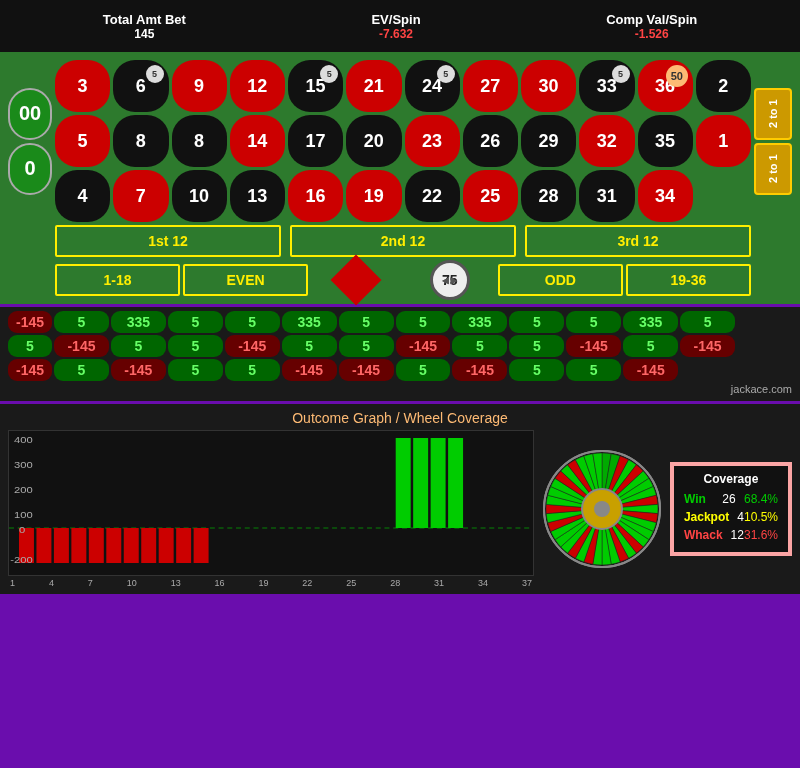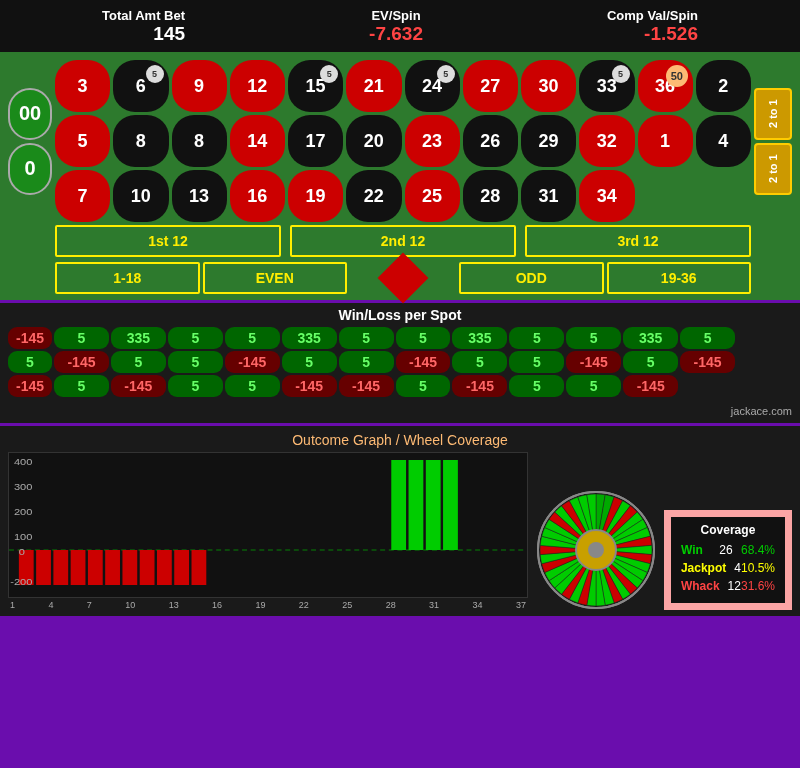--- a/index.html
+++ b/index.html
@@ -16,21 +16,21 @@
       background: #111;
       color: white;
       display: flex;
       justify-content: space-around;
       align-items: center;
       padding: 6px 10px;
       height: 52px;
     }
     .stat-block { text-align: center; }
     .stat-label { font-size: 13px; font-weight: bold; color: white; }
-    .stat-value { font-size: 19px; font-weight: bold; text-align: right; }
+    .stat-value { font-size: 12px; font-weight: bold; }
     .stat-value.neutral { color: white; }
     .stat-value.negative { color: #ff4444; }
 
     
     #roulette-section {
       background: #2d7a2d;
       padding: 8px 8px 4px 8px;
       margin: 0;
     }
 
@@ -244,40 +244,40 @@
       padding: 3px 2px;
       border-radius: 9px;
     }
     .wl-neg { background: #660000; color: #ff6666; }
     .wl-pos { background: #006600; color: #66ff66; }
     .wl-empty { background: transparent; }
     #jackace-credit {
       text-align: right;
       color: #aaa;
       font-size: 11px;
-      margin-top: 8px;
+      margin-top: 2px;
     }
 
     
     #outcome-section {
       background: #1a1a1a;
       padding: 6px 8px;
       margin-top: 3px;
     }
     #outcome-title {
       color: #fdba74;
       font-size: 14px;
       font-weight: normal;
       text-align: center;
       margin-bottom: 4px;
     }
     #outcome-content {
       display: flex;
       gap: 8px;
-      align-items: flex-end;
+      align-items: center;
     }
     #bar-chart {
       flex: 1;
       position: relative;
       height: 140px;
       background: #111;
       border: 1px solid #333;
     }
     
     #x-labels {
@@ -290,21 +290,21 @@
 
     #wheel-container {
       width: 120px;
       height: 120px;
       position: relative;
       flex-shrink: 0;
     }
 
     #coverage-box {
       background: #111;
-      border: 7px solid #fca5a5;
+      border: 4px solid #fca5a5;
       padding: 6px 10px;
       min-width: 120px;
     }
     #coverage-title {
       color: white;
       font-size: 12px;
       font-weight: bold;
       text-align: center;
       margin-bottom: 6px;
     }
@@ -369,20 +369,21 @@
           <div class="num-cell red">5</div>
           <div class="num-cell black">8</div>
           <div class="num-cell black">8</div>
           <div class="num-cell red">14</div>
           <div class="num-cell black">17</div>
           <div class="num-cell black">20</div>
           <div class="num-cell red">23</div>
           <div class="num-cell black">26</div>
           <div class="num-cell black">29</div>
           <div class="num-cell red">32</div>
+          <div class="num-cell black">35</div>
           <div class="num-cell red">1</div>
           <div class="num-cell black">4</div>
           <div class="num-cell red">7</div>
           <div class="num-cell black">10</div>
           <div class="num-cell black">13</div>
           <div class="num-cell red">16</div>
           <div class="num-cell red">19</div>
           <div class="num-cell black">22</div>
           <div class="num-cell red">25</div>
           <div class="num-cell black">28</div>
@@ -401,28 +402,30 @@
       <div class="dozen-cell">2nd 12</div>
       <div class="dozen-cell">3rd 12</div>
     </div>
 
     <div id="bottom-row">
       <div class="bottom-cell">1-18</div>
       <div class="bottom-cell">EVEN</div>
       <div id="diamond-cell">
         <div class="diamond-shape"></div>
       </div>
+      <div id="chip-75-cell">
+        <div class="chip-75">75</div>
+      </div>
       <div class="bottom-cell">ODD</div>
       <div class="bottom-cell">19-36</div>
     </div>
   </div>
 </div>
 
 <div id="winloss-section">
-  <div id="winloss-title">Win/Loss per Spot</div>
   <div id="winloss-grid">
 
   <div class="wl-cell wl-neg">-145</div>
       <div class="wl-cell wl-pos">5</div>
       <div class="wl-cell wl-pos">335</div>
       <div class="wl-cell wl-pos">5</div>
       <div class="wl-cell wl-pos">5</div>
       <div class="wl-cell wl-pos">335</div>
       <div class="wl-cell wl-pos">5</div>
       <div class="wl-cell wl-pos">5</div>

